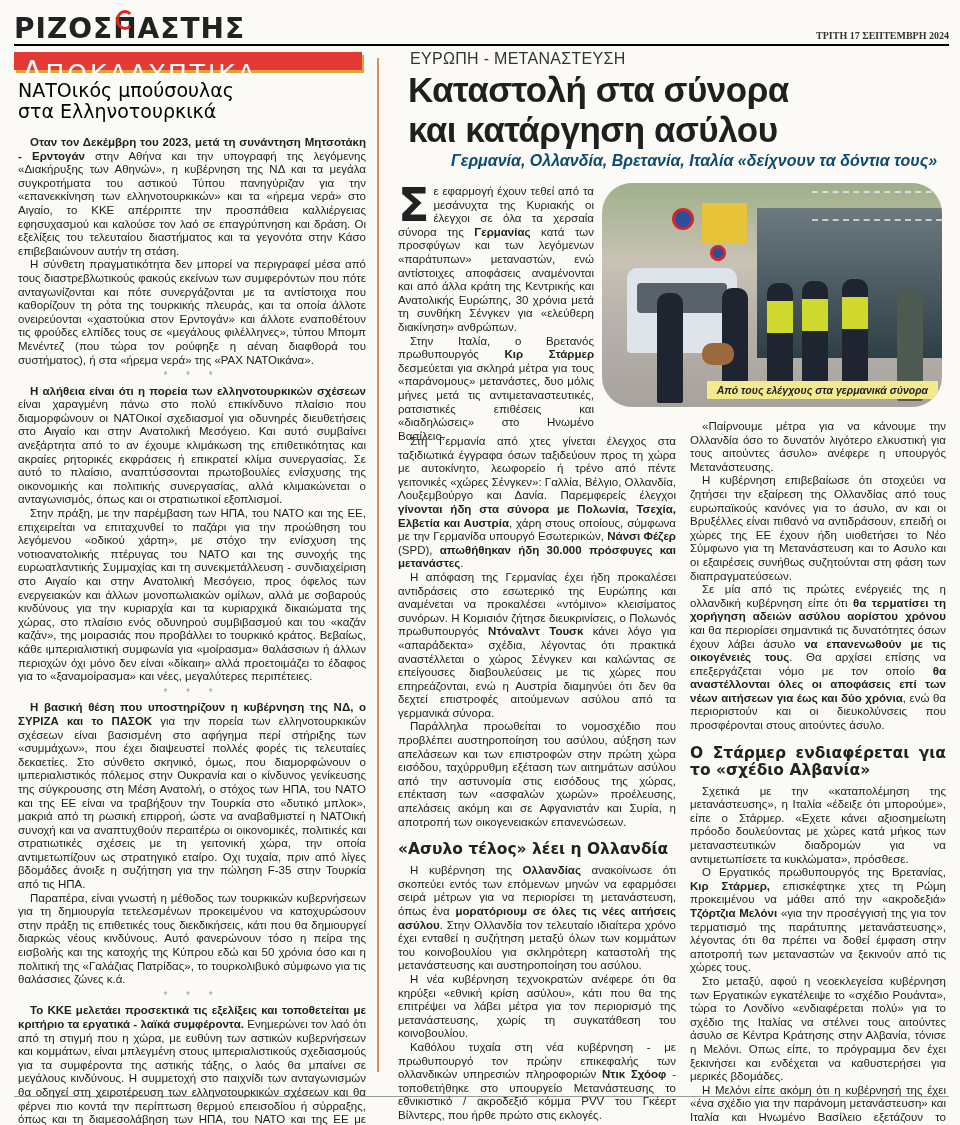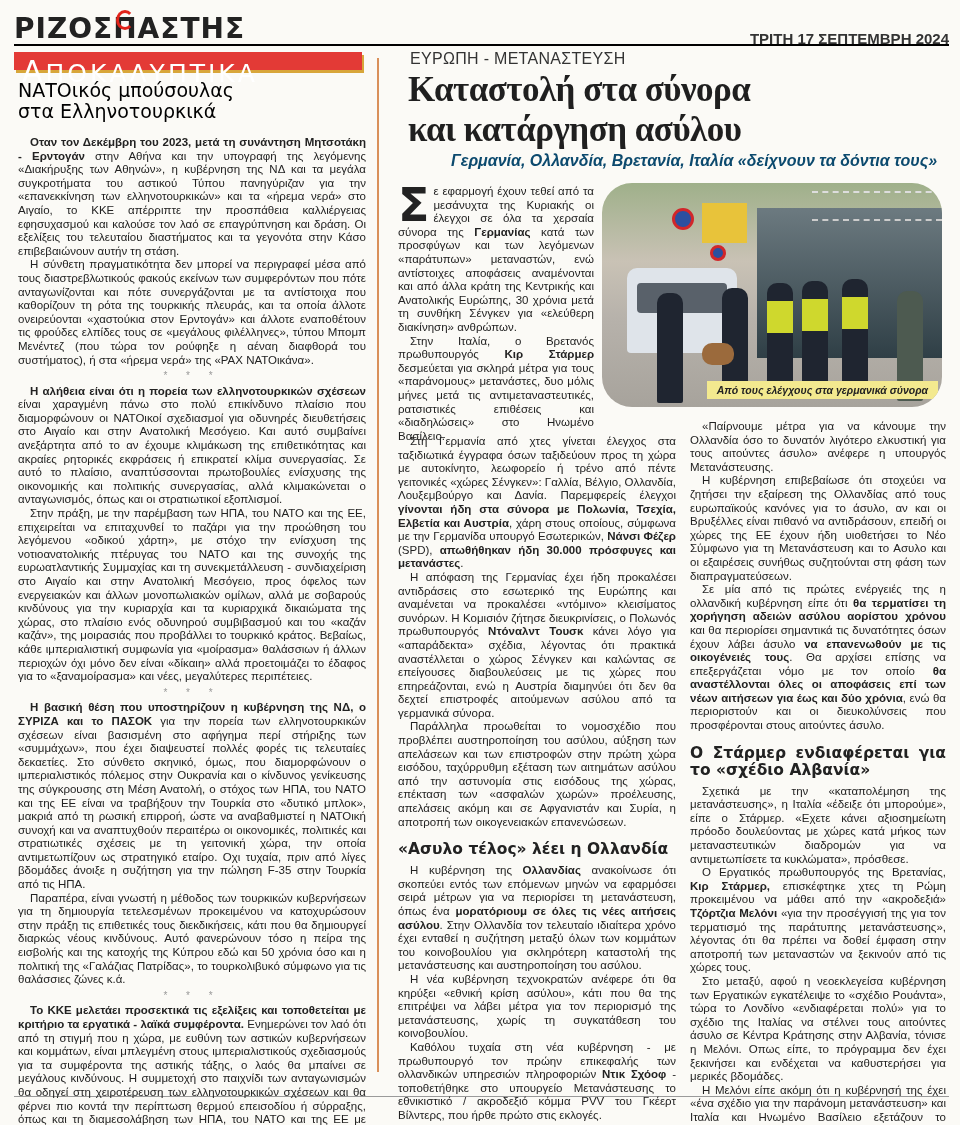--- a/index.html
+++ b/index.html
@@ -2,39 +2,39 @@
 <html><head>
 <meta charset="utf-8">
 <style>
   * { box-sizing: border-box; margin: 0; padding: 0; }
   html, body { width: 960px; height: 1125px; background: #fbfaf6; overflow: hidden; }
   body { font-family: "Liberation Sans", sans-serif; color: #1e1e1e; position: relative; }
 
   .masthead { position: absolute; left: 14px; top: 6px; width: 935px; height: 40px; border-bottom: 2px solid #000000; }
   .logo { position: absolute; left: 0; top: 6px; font-family: "DejaVu Sans", sans-serif; font-weight: bold; font-size: 28px; letter-spacing: 1px; color: #222; }
   .logo-mark { position: absolute; left: 102px; top: 4px; width: 18px; height: 20px; border: 3px solid #e2231a; border-radius: 50%; border-right-color: transparent; }
-  .dateline { position: absolute; right: 0; top: 24px; font-size: 15px; font-weight: bold; color: #333; }
+  .dateline { position: absolute; right: 0; top: 24px; font-size: 10px; font-weight: bold; color: #333; font-family: Liberation Serif, serif; }
 
   .col-divider { position: absolute; left: 377px; top: 58px; width: 2px; height: 1014px; background: #d9905a; }
   .bottom-rule { position: absolute; left: 14px; top: 1096px; width: 935px; height: 1px; background: #9a9a9a; }
 
   
   .left-col { position: absolute; left: 14px; top: 52px; width: 356px; }
   .section-banner { background: #e33a36; height: 18px; width: 348px; box-shadow: 2px 3px 0 #d8a63a; color: #fff; font-size: 25px; letter-spacing: 3px; padding: 2px 0 0 8px; font-family: "DejaVu Sans", sans-serif; }
   .section-banner .big { font-size: 30px; }
   .left-title { margin: 10px 0 0 4px; font-family: "DejaVu Sans", sans-serif; font-weight: normal; font-size: 19px; line-height: 21px; color: #000000; }
   .body-text { font-size: 11.5px; line-height: 13.6px; text-align: justify; color: #222; }
   .body-text p { text-indent: 12px; }
   .body-text b { font-weight: bold; }
   .left-body { margin-top: 14px; padding: 0 4px; }
   .stars { text-align: center; color: #999; font-size: 10px; letter-spacing: 8px; margin: 2px 0; }
 
   
   .kicker { position: absolute; left: 410px; top: 50px; font-size: 16px; color: #333; letter-spacing: 0.3px; }
-  .headline { position: absolute; left: 408px; top: 70px; font-family: Liberation Serif, serif; font-weight: bold; font-size: 35px; line-height: 40px; color: #1f1f1f; letter-spacing: -0.5px; }
+  .headline { position: absolute; left: 408px; top: 70px; font-family: Liberation Sans, sans-serif; font-weight: bold; font-size: 35px; line-height: 40px; color: #1f1f1f; letter-spacing: -0.5px; }
   .subhead { position: absolute; left: 451px; top: 152px; font-weight: bold; font-style: italic; font-size: 16px; color: #0c4a6e; }
 
   .mid-col { position: absolute; left: 398px; top: 185px; width: 196px; }
   .mid-col2 { position: absolute; left: 398px; top: 435px; width: 278px; }
   .right-col { position: absolute; left: 690px; top: 420px; width: 256px; }
 
   .dropcap { float: left; font-family: "DejaVu Sans", sans-serif; font-weight: bold; font-size: 46px; line-height: 40px; margin: 0 4px 0 0; color: #222; }
   .sub-title { font-family: "DejaVu Sans", sans-serif; font-weight: bold; font-size: 15.5px; line-height: 17px; color: #222; margin: 12px 0 6px 0; }
 
   .photo { position: absolute; left: 602px; top: 183px; width: 340px; height: 224px; overflow: hidden;

